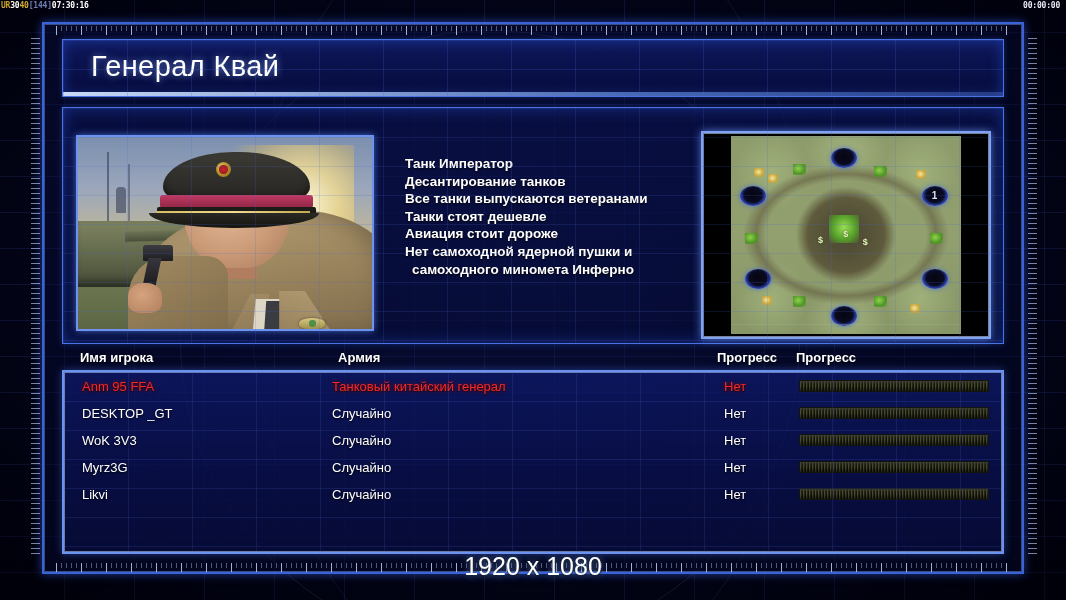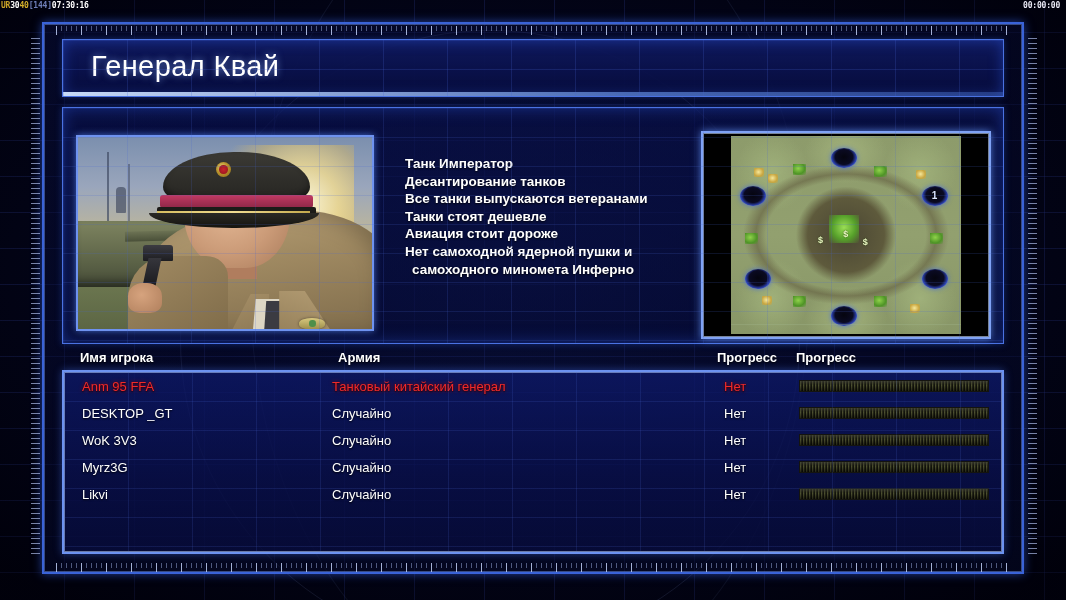--- a/index.html
+++ b/index.html
@@ -773,14 +773,15 @@
         <span class="c-team">Нет</span>
         <div class="progress">
             <div class="fill"></div>
             <div class="gloss"></div>
           </div>
       </div>
 
     </div>
   </div>
 
+  <div class="resolution">1920 x 1080</div>
 
 </div>
 
 </body></html>

